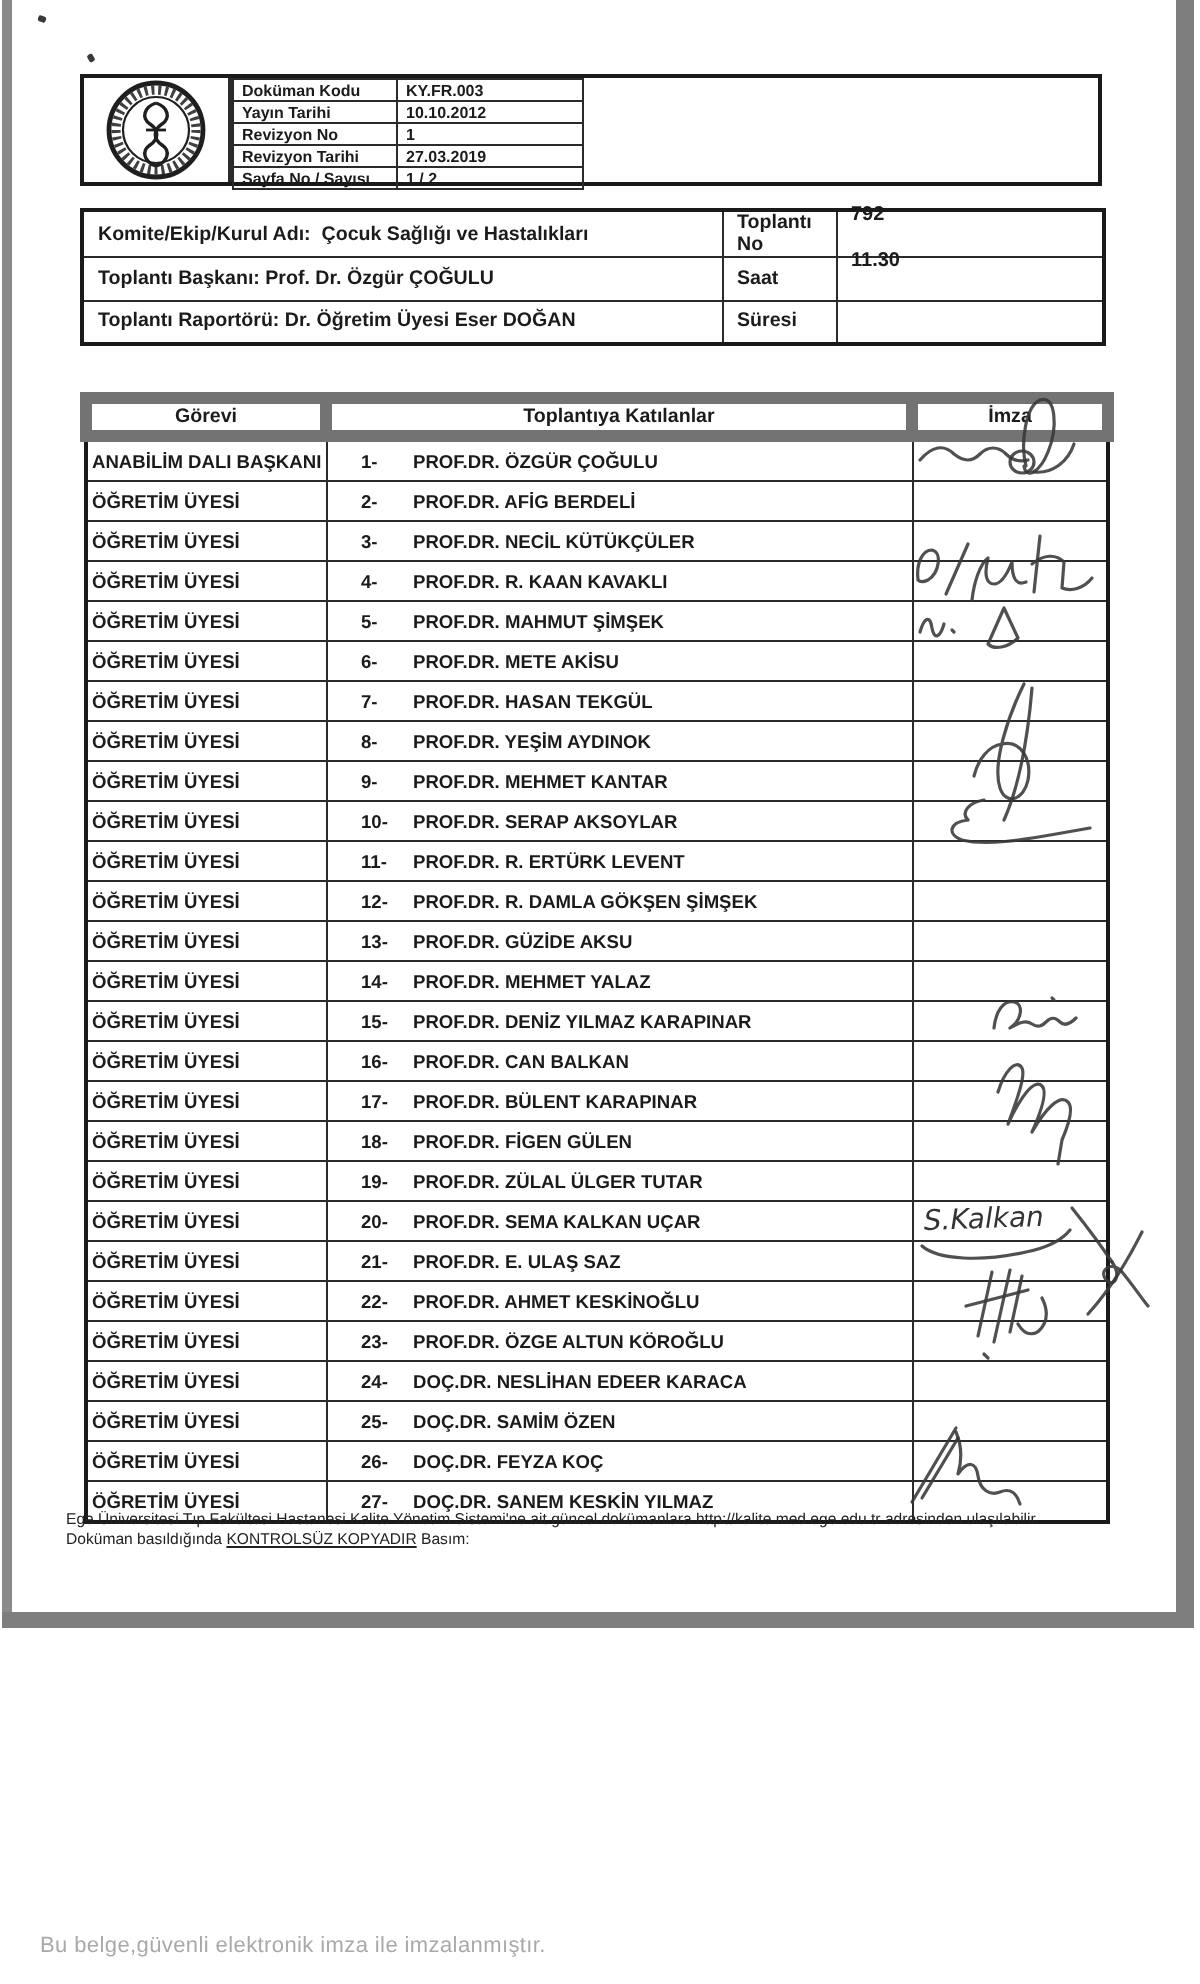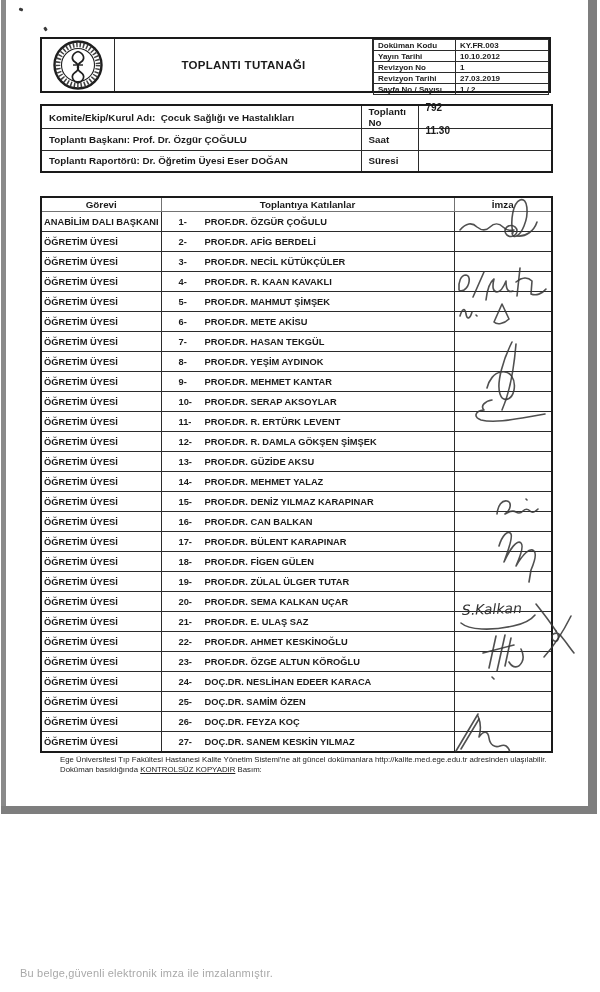--- a/index.html
+++ b/index.html
@@ -30,31 +30,31 @@
   table.minfo{position:absolute;left:40px;top:104px;width:511px;border-collapse:collapse;
        table-layout:fixed;border:2px solid #1a1a1a;}
   table.minfo td{border:1px solid #2b2b2b;font-size:9.8px;font-weight:bold;height:20.5px;
        padding:0 0 0 7px;white-space:pre-wrap;overflow:visible;}
   table.minfo td.mi-value{vertical-align:top;}
   table.minfo td.mi-value span{position:relative;top:-4px;display:inline-block;font-size:10px;}
 
   
   table.attend{position:absolute;left:40px;top:196px;width:511px;border-collapse:collapse;
        table-layout:fixed;border:2px solid #1a1a1a;}
-  table.attend th{border:1px solid #737373;font-size:9.8px;font-weight:bold;height:13px;
+  table.attend th{border:6px solid #737373;font-size:9.8px;font-weight:bold;height:13px;
        text-align:center;padding:0;}
   table.attend td{border:1px solid #2b2b2b;font-size:9.3px;font-weight:bold;height:19px;
        padding:0;white-space:nowrap;overflow:visible;vertical-align:middle;}
   table.attend td.c-gorev{padding-left:2px;margin-left:24px;}
   table.attend td.c-name{padding-left:17px;}
   table.attend td.c-name .no{display:inline-block;width:26px;}
   table.attend td.c-imza{}
 
   
-  .footer{position:absolute;left:60px;top:755px;width:505px;font-size:7.8px;color:#222;
+  .footer{position:absolute;left:33px;top:755px;width:505px;font-size:7.8px;color:#222;
        line-height:9.6px;}
   .footer .u{text-decoration:underline;}
 
   .bottom-note{position:absolute;left:20px;top:967px;font-size:11px;color:#a9a9a9;letter-spacing:.2px;}
 
   .sig-layer{position:absolute;left:0;top:0;width:600px;height:992px;pointer-events:none;}
   .sig-layer path{fill:none;stroke:#383838;stroke-width:1.6;stroke-linecap:round;stroke-linejoin:round;opacity:.88;}
   .sig-layer text{fill:#333;font-family:"DejaVu Sans",sans-serif;font-style:italic;font-size:14px;}
   .logo-svg path, .logo-svg circle{stroke:#1f1f1f;}
 </style>
@@ -73,21 +73,20 @@
     <div class="logo-cell">
       <svg class="logo-svg" width="52" height="52" viewBox="0 0 52 52">
         <circle cx="26" cy="26" r="23.5" fill="#fff" stroke-width="2.4"></circle>
         <circle cx="26" cy="26" r="16.5" fill="none" stroke-width="1.1"></circle>
         <circle cx="26" cy="26" r="20" fill="none" stroke="#2e2e2e" stroke-width="4.6" stroke-dasharray="1.5 1.9" opacity="0.85"></circle>
         <path d="M26,12.5 c-6,2 -7.5,7.5 -3,10.5 c4.5,3 4.5,7.5 0,10.5 c-4.5,3 -3,8.5 3,10.5" fill="none" stroke-width="1.7"></path>
         <path d="M26,12.5 c6,2 7.5,7.5 3,10.5 c-4.5,3 -4.5,7.5 0,10.5 c4.5,3 3,8.5 -3,10.5" fill="none" stroke-width="1.7"></path>
         <path d="M21,26 h10" fill="none" stroke-width="1.4"></path>
       </svg>
     </div>
-    <div class="title-cell">TOPLANTI TUTANAĞI</div>
     <div class="docinfo-cell">
       <table class="docinfo">
         <tbody>
             <tr>
               <td>Doküman Kodu</td>
               <td class="dv">KY.FR.003</td>
             </tr>
             <tr>
               <td>Yayın Tarihi</td>
               <td class="dv">10.10.2012</td>

